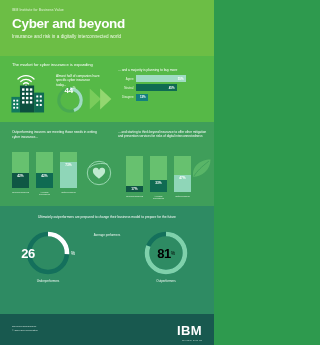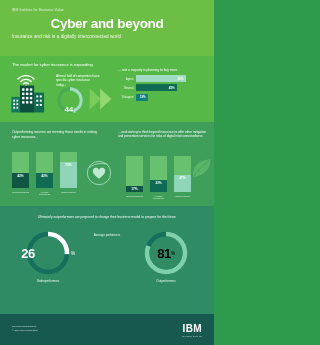--- a/index.html
+++ b/index.html
@@ -13,40 +13,40 @@
   }
   .page { width:214px; height:345px; position:relative; }
 
   
   .header {
     position:absolute; left:0; top:0; width:214px; height:56px;
     background:#6cbe45;
     padding:8px 12px 0 12px;
   }
   .eyebrow { font-size:3.4px; letter-spacing:.12px; color:#eaf6e2; opacity:.95; }
-  .title { font-size:13.5px; font-weight:bold; letter-spacing:-.3px; margin-top:5px; line-height:1; color:#fff;text-align:center; }
+  .title { font-size:13.5px; font-weight:bold; letter-spacing:-.3px; margin-top:5px; line-height:1; color:#fff; }
   .subtitle { font-size:4.6px; margin-top:3px; color:#f2fae9; letter-spacing:.05px; }
 
   
   .sec1 {
     position:absolute; left:0; top:56px; width:214px; height:66px;
     background:#56b947;
   }
   .sec1-head { position:absolute; left:12px; top:6px; font-size:4.1px; color:#fff; }
 
   .wifi-wrap { position:absolute; left:16px; top:17px; width:20px; height:14px; }
   .bldg { position:absolute; left:10px; top:28px; width:44px; height:30px; }
 
   .claim1 {
     position:absolute; left:56px; top:18px; width:44px;
     font-size:3.2px; line-height:1.35; color:#ffffff;
   }
   .donut1 { position:absolute; left:56px; top:30px; width:28px; height:28px; }
   .donut1 .num {
-    position:absolute; inset:0; display:flex; align-items:flex-end; justify-content:center;
+    position:absolute; inset:0; display:flex; align-items:flex-start; justify-content:center;
     font-size:8px; font-weight:bold; color:#ffffff; letter-spacing:-.3px;
   }
   .donut1 .num sup { font-size:3.4px; font-weight:normal; vertical-align:super; }
 
   .arrow-big {
     position:absolute; left:88px; top:30px; width:26px; height:26px;
   }
 
   
   .barchart1 { position:absolute; left:118px; top:12px; width:90px; }
@@ -91,21 +91,21 @@
   .ring .rv sup { font-size:5px; font-weight:normal; vertical-align:super; }
   .ringlab { margin-top:3px; font-size:3px; color:#eef8f2; text-align:center; }
 
   
   .footer {
     position:absolute; left:0; top:314px; width:214px; height:31px;
     background:#18594f;
   }
   .fl { position:absolute; left:12px; top:11px; font-size:2.4px; line-height:1.5; color:#cfe3dd; }
   .ibm { position:absolute; right:12px; top:9px; text-align:right; }
-  .ibm-logo { font-size:10px; font-weight:bold; letter-spacing:.4px; color:#ffffff; font-family:"Liberation Sans", sans-serif; }
+  .ibm-logo { font-size:13px; font-weight:bold; letter-spacing:.4px; color:#ffffff; font-family:"Liberation Sans", sans-serif; }
   .ibm-sub { font-size:2.1px; color:#b9d4cd; margin-top:1px; letter-spacing:.1px; }
 </style>
 </head>
 <body>
 
 <div class="page">
 
   <div class="header">
     <div class="eyebrow">IBM Institute for Business Value</div>
     <div class="title">Cyber and beyond</div>

